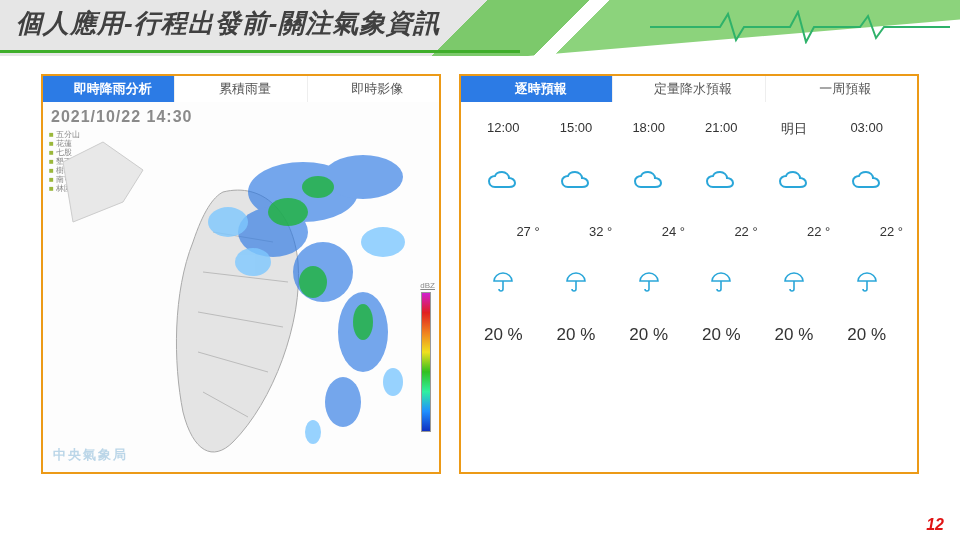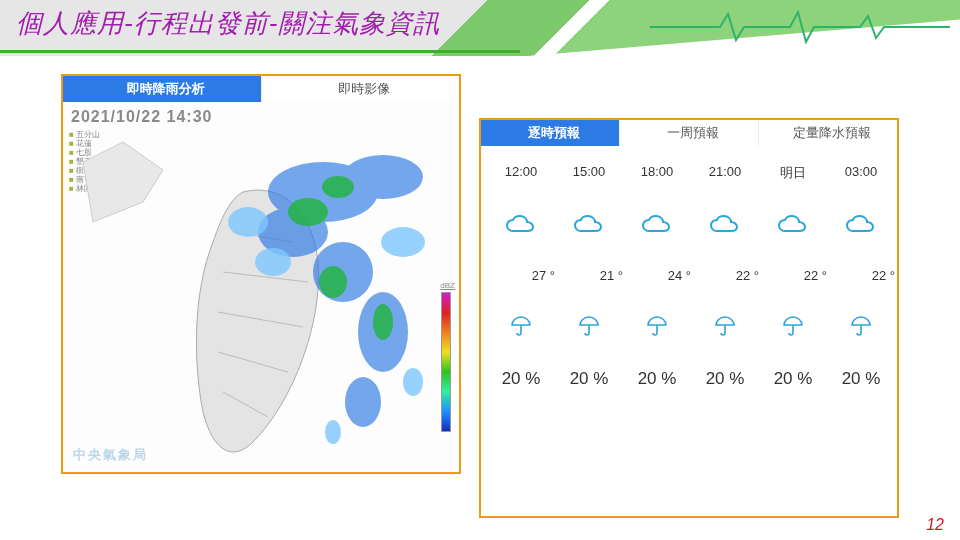--- a/index.html
+++ b/index.html
@@ -10,37 +10,37 @@
     position: absolute; left: 0; top: 0; width: 960px; height: 56px;
     background: linear-gradient(135deg,
       #e6e6e6 0%, #e6e6e6 48%,
       #7cc96b 48%, #7cc96b 58%,
       #fff 58%, #fff 60%,
       #8cd37c 60%, #8cd37c 100%);
     clip-path: polygon(0 0, 100% 0, 100% 35%, 55% 100%, 0 100%);
   }
   .header-title {
     position: absolute; left: 16px; top: 6px;
-    font-size: 26px; font-style: italic; font-weight: 400;
-    color: #a21caf; letter-spacing: 1px;
+    font-size: 26px; font-style: italic; font-weight: 700;
+    color: #404040; letter-spacing: 1px;
   }
   .underline { position:absolute; left:0; top:50px; width:520px; height:3px; background:#3fae2a; }
 
   
   .ecg { position:absolute; right:10px; top:10px; width:300px; height:34px; }
 
   .stage { position:absolute; left:0; top:74px; width:960px; height:430px; display:flex; justify-content:center; gap:18px; }
 
   .panel {
     border: 2px solid #ec9a17;
     background:#fff;
     display:flex; flex-direction:column;
   }
   .panel.left { width: 400px; height: 400px; }
-  .panel.right { width: 420px; height: 400px; margin-top: 44px; }
+  .panel.right { width: 460px; height: 400px; }
 
   .tab-row { display:flex; flex-wrap:nowrap; height:26px; }
   .tab {
     flex:1 1 0; min-width:0; text-align:center; font-size:13px; line-height:26px;
     color:#555; background:#fff; border-left:1px solid #eee; cursor:pointer;
     white-space:nowrap; overflow:hidden;padding-left:8px;
   }
   .tab:first-child { border-left:none; }
   .tab.active { background:#2c7be5; color:#fff; font-weight:600; }
 
@@ -54,48 +54,49 @@
   .legend-box { position:absolute; left:6px; top:28px; font-size:8px; line-height:9px; color:#8a8a8a; }
   .legend-box div::before { content:"■ "; color:#9ab73a; }
   .dbz-scale { position:absolute; right:8px; bottom:40px; width:10px; height:140px;
     background: linear-gradient(to top, #1030c0, #2090ff, #30f0a0, #30c020, #f0e020, #f08020, #e02020, #d020d0);
     border:1px solid #999;}
   .dbz-label { position:absolute; right:4px; bottom:182px; font-size:8px; color:#888;text-decoration:underline; }
 
   .taiwan-svg { position:absolute; left:20px; top:20px; width:360px; height:350px; }
 
   
-  .forecast-body { flex:1; padding: 18px 2px 6px 6px; }
+  .forecast-body { flex:1; padding: 18px 14px 6px 6px; }
   .fc-grid { display:grid; grid-template-columns: repeat(6, 1fr); row-gap: 28px; text-align:center; }
   .fc-time { font-size:13px; color:#333; }
   .fc-icon { display:flex; justify-content:center; align-items:center; height:30px; }
   .fc-temp { font-size:13px; color:#333;text-align:right; }
   .fc-pop  { font-size:17px; color:#333; }
 
   .cloud-svg, .umbrella-svg { stroke:#2aa6d9; fill:none; stroke-width:2; }
   .umbrella-svg { stroke-width:1.6; }
 
-  .page-num { position:absolute; right:16px; bottom:6px; color:#e01414; font-weight:400; font-style:italic; font-size:16px;margin-top:44px; }
+  .page-num { position:absolute; right:16px; bottom:6px; color:#e01414; font-weight:700; font-style:italic; font-size:16px;margin-top:44px; }
 </style>
 </head>
 <body>
 
 <div class="header-band"></div>
 <div class="header-title">個人應用-行程出發前-關注氣象資訊</div>
 <div class="underline"></div>
 
 <svg class="ecg" viewBox="0 0 300 34">
   <polyline points="0,17 70,17 78,4 86,30 94,17 140,17 148,2 156,32 164,17 210,17 218,6 226,28 234,17 300,17" fill="none" stroke="#2fb26a" stroke-width="2"></polyline>
 </svg>
 
 <div class="stage">
 
   <div class="panel left">
     <div class="tab-row">
       <div class="tab active">即時降雨分析</div>
+      <div class="tab">累積雨量</div>
       <div class="tab">即時影像</div>
     </div>
 
     <div class="map-area">
       <div class="map-ts">2021/10/22  14:30</div>
 
       <div class="legend-box">
         <div>五分山</div>
         <div>花蓮</div>
         <div>七股</div>
@@ -140,22 +141,22 @@
       <div class="dbz-label">dBZ</div>
       <div class="dbz-scale"></div>
 
       <div class="map-source">中央氣象局</div>
     </div>
   </div>
 
   <div class="panel right">
     <div class="tab-row">
       <div class="tab active">逐時預報</div>
+      <div class="tab">定量降水預報</div>
       <div class="tab">一周預報</div>
-      <div class="tab">定量降水預報</div>
     </div>
 
     <div class="forecast-body">
       <div class="fc-grid" id="fc-grid">
           <div class="fc-time">12:00</div>
           <div class="fc-time">15:00</div>
           <div class="fc-time">18:00</div>
           <div class="fc-time">21:00</div>
           <div class="fc-time">明日</div>
           <div class="fc-time">03:00</div>
@@ -183,21 +184,21 @@
             <svg width="34" height="22" viewBox="0 0 34 22" class="cloud-svg">
               <path d="M9 17c-4 0-6-3-6-6 0-3 3-5 6-5 1-3 4-4 7-4 4 0 7 3 7 6 3 0 6 2 6 5s-3 4-6 4z"></path>
             </svg>
           </div>
           <div class="fc-icon">
             <svg width="34" height="22" viewBox="0 0 34 22" class="cloud-svg">
               <path d="M9 17c-4 0-6-3-6-6 0-3 3-5 6-5 1-3 4-4 7-4 4 0 7 3 7 6 3 0 6 2 6 5s-3 4-6 4z"></path>
             </svg>
           </div>
           <div class="fc-temp">27 °</div>
-          <div class="fc-temp">21 °</div>
+          <div class="fc-temp">32 °</div>
           <div class="fc-temp">24 °</div>
           <div class="fc-temp">22 °</div>
           <div class="fc-temp">22 °</div>
           <div class="fc-temp">22 °</div>
           <div class="fc-icon">
             <svg width="24" height="24" viewBox="0 0 24 24" class="umbrella-svg">
               <path d="M12 3c5 0 9 4 9 8H3c0-4 4-8 9-8zM12 11v8c0 1-1 2-2 2s-2-1-2-2"></path>
             </svg>
           </div>
           <div class="fc-icon">

